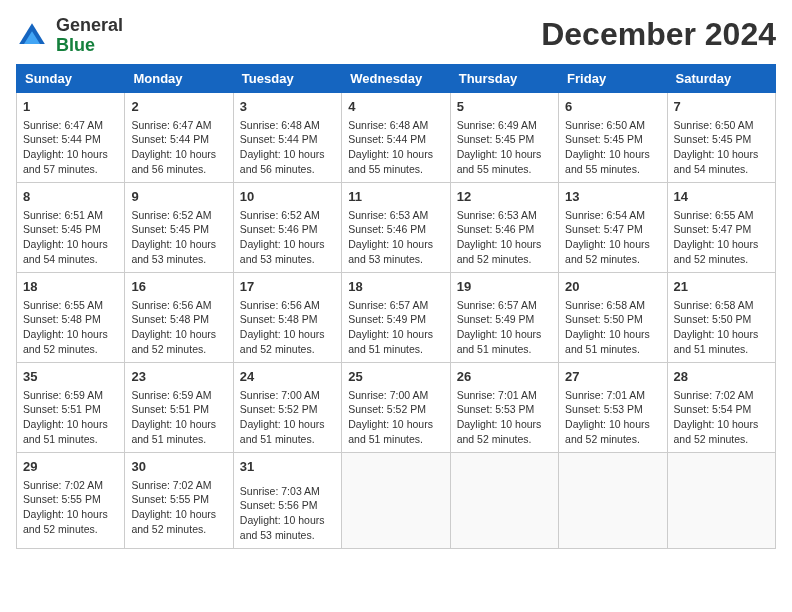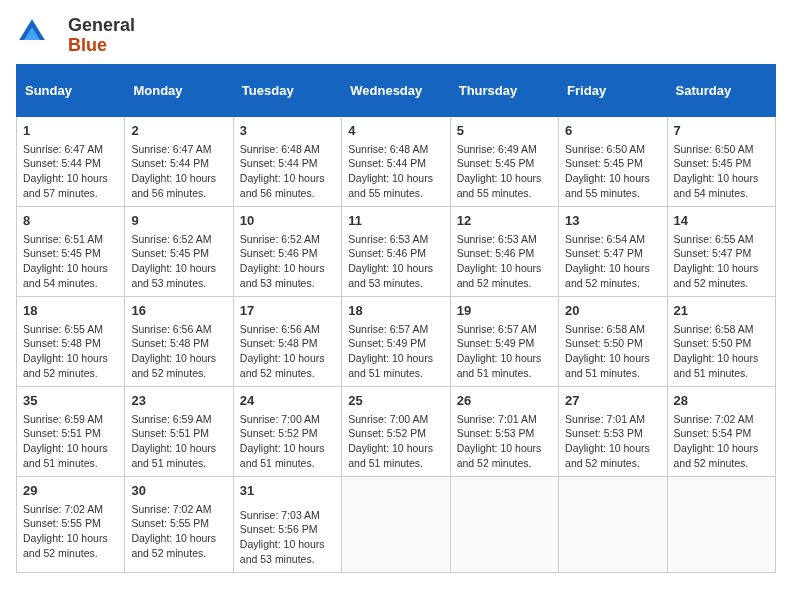--- a/index.html
+++ b/index.html
@@ -11,29 +11,30 @@
       padding: 16px;
     }
     .header-area {
       display: flex;
       justify-content: space-between;
       align-items: flex-start;
       margin-bottom: 8px;
     }
     .logo {
       display: flex;
-      gap: 20px;
+      align-items: center;
+      gap: 8px;
     }
     .logo-text {
       font-size: 18px;
       font-weight: bold;
       color: #333;
       line-height: 1.1;
     }
-    .logo-blue { color: #c2410c; }
+    .logo-blue { color: #15803d; }
     .logo-icon {
       width: 32px;
       height: 32px;
     }
     .title-block {
       text-align: right;
     }
     .month-title {
       font-size: 32px;
       font-weight: bold;
@@ -45,21 +46,21 @@
     }
     .calendar {
       width: 100%;
       border-collapse: collapse;
       font-size: 11px;
     }
     .calendar th {
       background-color: #1565c0;
       color: #fff;
       text-align: left;
-      padding: 18px 8px;
+      padding: 6px 8px;
       font-size: 13px;
       font-weight: bold;
       border: 1px solid #1565c0;
     }
     .calendar td {
       border: 1px solid #ccc;
       vertical-align: top;
       padding: 5px 6px;
       width: calc(100% / 7);
       min-height: 70px;
@@ -91,20 +92,21 @@
     <svg class="logo-icon" viewBox="0 0 40 40">
       <polygon points="20,4 36,30 4,30" fill="#1565c0"></polygon>
       <polygon points="20,14 30,30 10,30" fill="#42a5f5"></polygon>
     </svg>
     <div class="logo-text">
       <span>General</span><br>
       <span class="logo-blue">Blue</span>
     </div>
   </div>
   <div class="title-block">
+    <div class="month-title">December 2024</div>
   </div>
 </div>
 
 <table class="calendar">
   <thead>
     <tr>
     <th>Sunday</th>
         <th>Monday</th>
         <th>Tuesday</th>
         <th>Wednesday</th>

